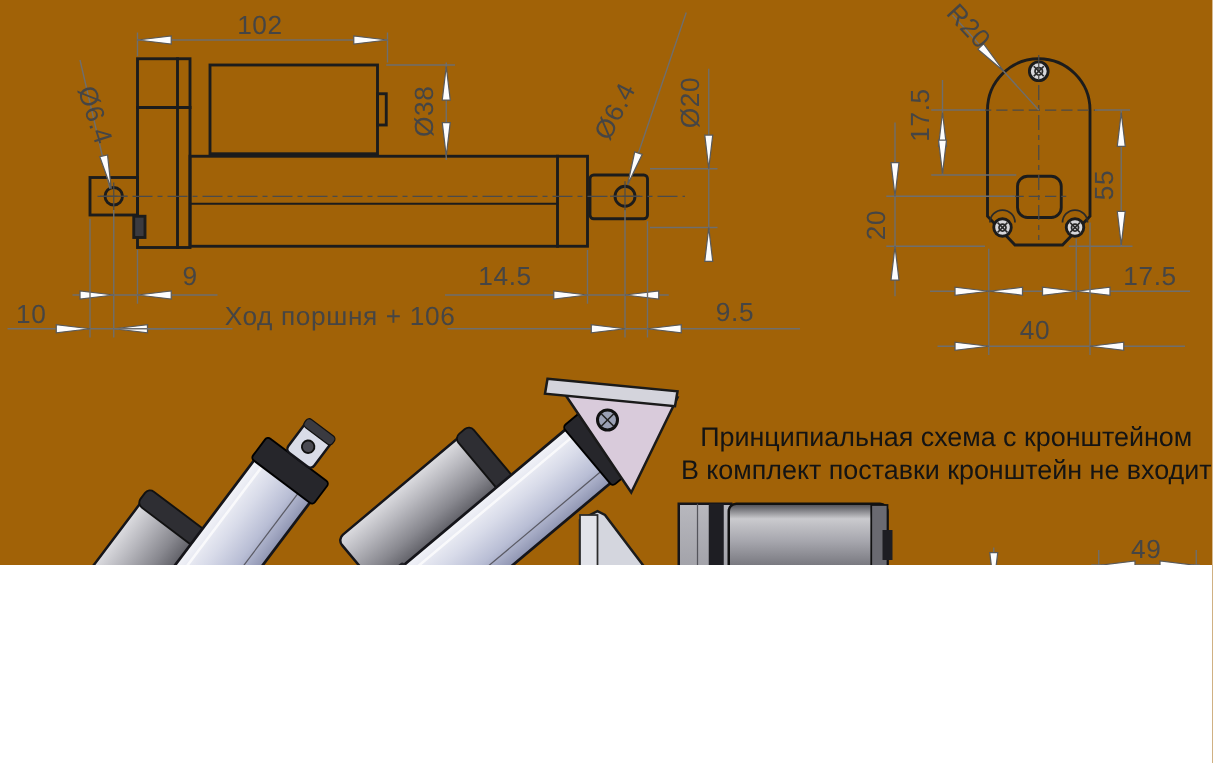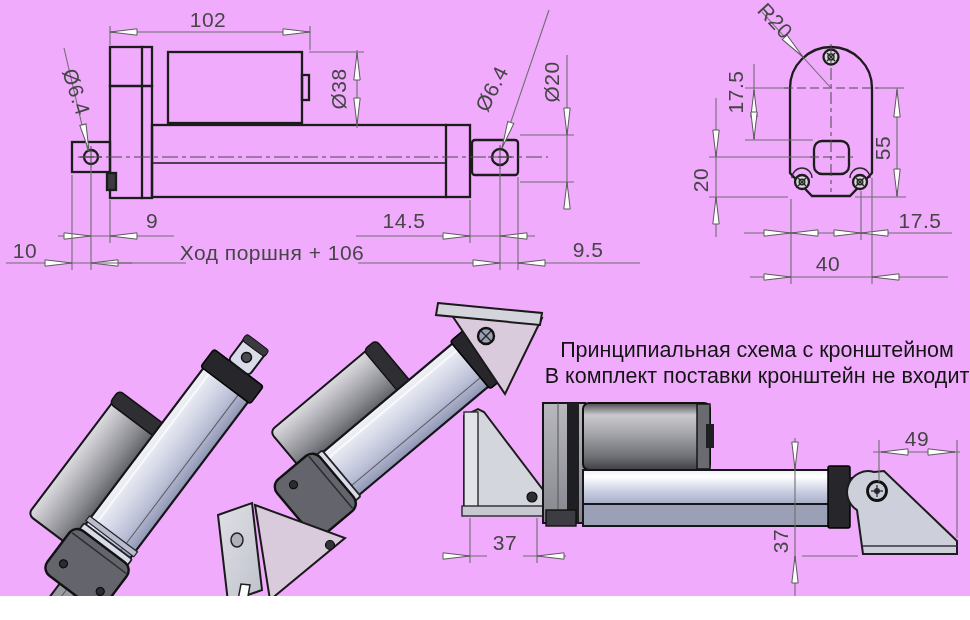--- a/index.html
+++ b/index.html
@@ -1,16 +1,16 @@
 <!DOCTYPE html>
 <html><head>
 <meta charset="utf-8">
 <style>
   html,body{margin:0;padding:0;background:#ffffff;}
-  .sheet{position:relative;width:970px;height:596px;background:#f0abfc;overflow:hidden;
+  .sheet{position:relative;width:970px;height:452px;background:#a16207;overflow:hidden;
          font-family:"Liberation Sans", sans-serif;}
   svg{display:block;}
   text{fill:#3a3a3a;font-family:"Liberation Sans", sans-serif;}
   .dim-label{font-size:21px;letter-spacing:0.5px;fill:#454545;}
   .caption{font-size:21.5px;fill:#141414;}
   .obj{stroke:#1c1c1c;stroke-width:2.3;fill:none;stroke-linejoin:miter;stroke-linecap:square;}
   .obj-thin{stroke:#2a2a2a;stroke-width:1.4;fill:none;}
   .dim{stroke:#6e6e6e;stroke-width:1.1;fill:none;}
   .cl{stroke:#4a4a4a;stroke-width:1;fill:none;}
 </style>

